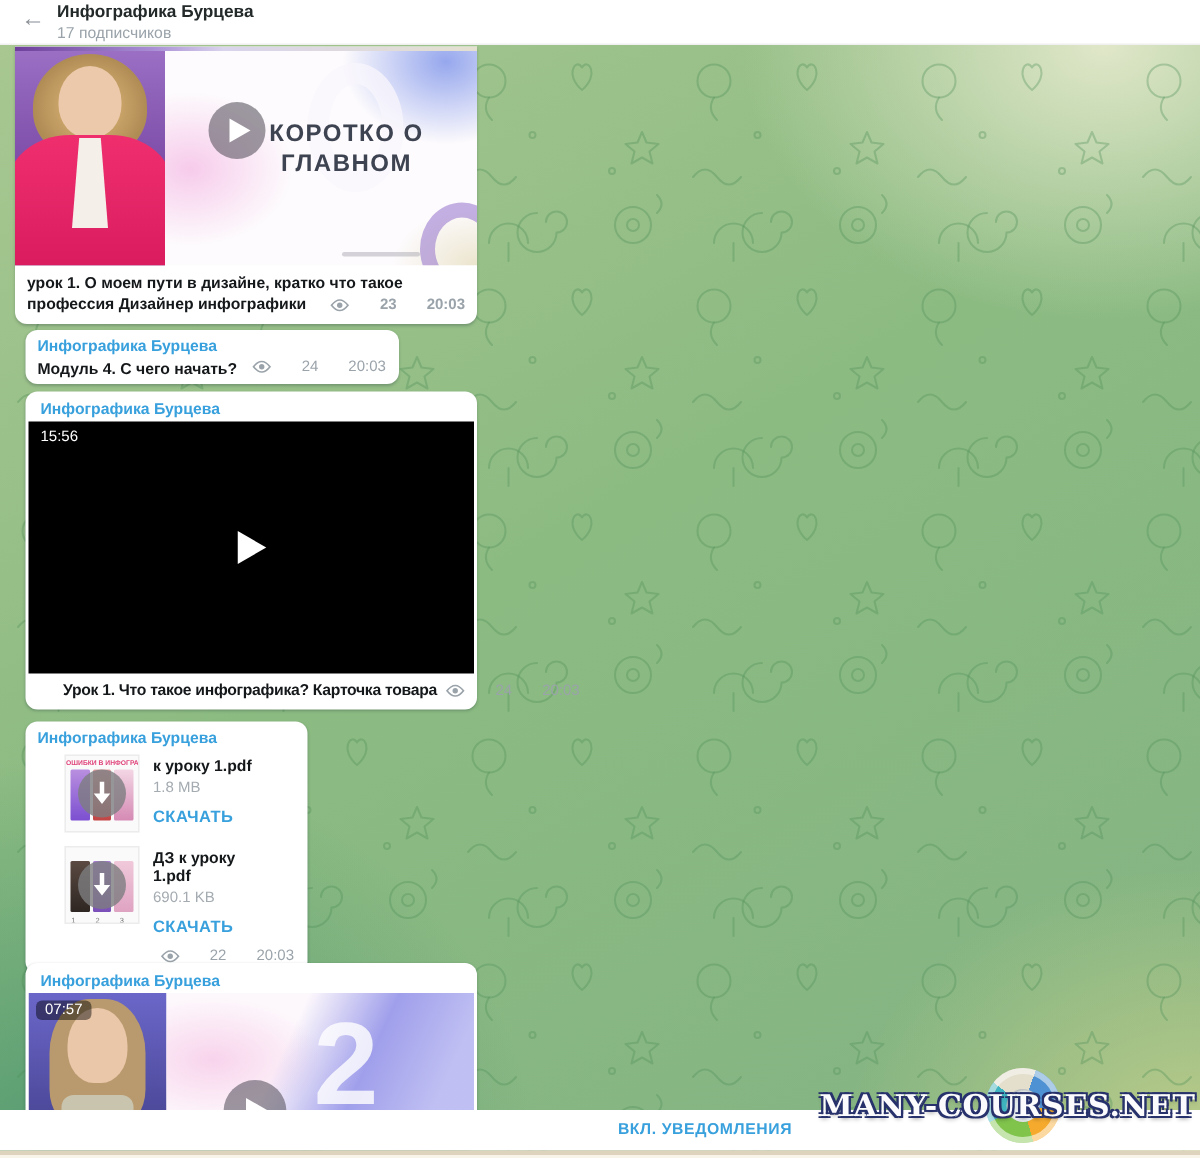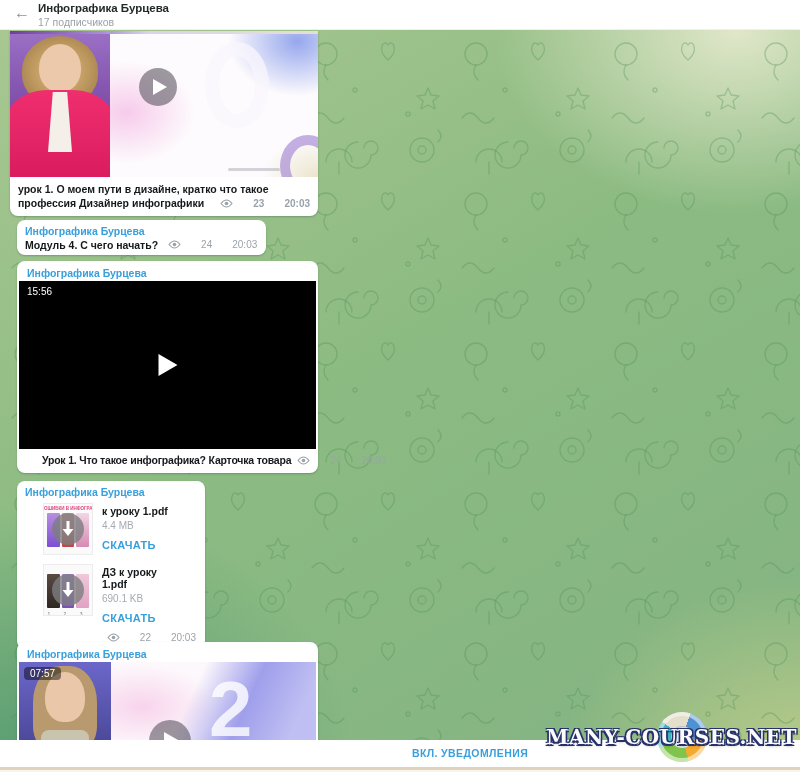--- a/index.html
+++ b/index.html
@@ -154,20 +154,24 @@
     <div class="m1-video">
       <div class="m1-left">
         <i class="w1-hair"></i>
         <i class="w1-face"></i>
         <i class="w1-shirt"></i>
         <i class="w1-jacket"></i>
       </div>
       <div class="m1-right">
         <i class="m1-ring"></i>
         <i class="m1-ring2"></i>
+        <div class="m1-title">
+          <span>КОРОТКО О</span><br>
+          <span>ГЛАВНОМ</span>
+        </div>
         <i class="m1-wm"></i>
       </div>
       <div class="playbtn m1-play">
           <i class="tri"></i>
         </div>
       <div class="m1-strip"></div>
     </div>
     <div class="m1-cap">
       <span>урок 1. О моем пути в дизайне, кратко что такое профессия Дизайнер инфографики</span>
       <span class="meta">
@@ -227,21 +231,21 @@
             <i class="t1c"></i>
           </div>
         <div class="dl-overlay">
           <svg width="14" height="16" viewBox="0 0 14 16">
               <path d="M5.5 0 h3 v8 h4 L7 15 L1.5 8 h4 Z" fill="#fff"></path>
             </svg>
         </div>
       </div>
       <div class="fcol">
         <div class="fname">к уроку 1.pdf</div>
-        <div class="fsize">4.4 MB</div>
+        <div class="fsize">1.8 MB</div>
         <div class="faction">СКАЧАТЬ</div>
       </div>
     </div>
 
     <div class="file-row">
       <div class="fthumb">
         <div class="hdr" style="color:#7a9bd0;">&nbsp;</div>
         <div class="cols">
             <i class="t2a"></i>
             <i class="t2b"></i>

